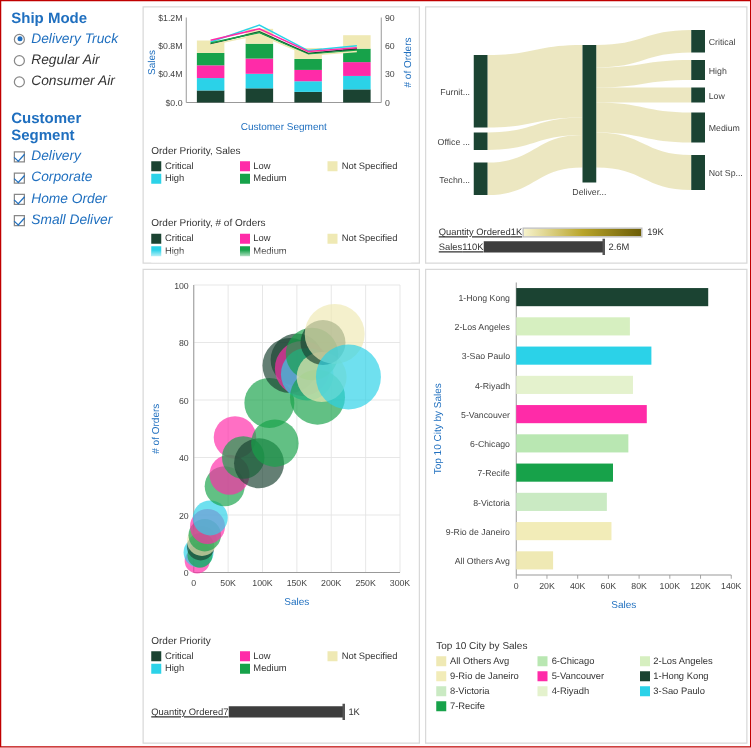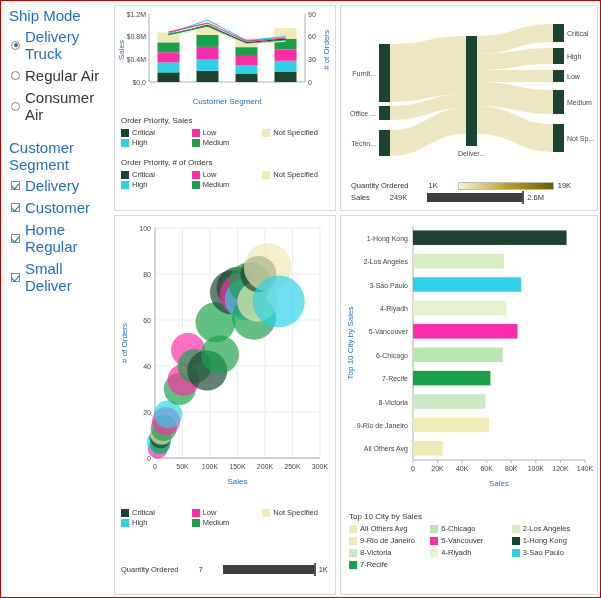--- a/index.html
+++ b/index.html
@@ -19,40 +19,40 @@
   }
   .panel{
     position:absolute;
     background:#ffffff;
     border:1px solid #d9d9d9;
     box-sizing:border-box;
   }
   
   #filters{left:4px;top:4px;width:105px;height:206px;border:none;}
   .filter-title{
-    color:#1f6fbf;font-size:15px;font-weight:normal;margin:2px 0 4px 4px;
+    color:#1f6fbf;font-size:12px;font-weight:bold;margin:2px 0 4px 4px;
   }
   .filter-row{display:flex;align-items:center;margin:0 0 5px 6px;}
   .radio{
     width:9px;height:9px;border:1px solid #888;border-radius:50%;
     background:#fff;margin-right:5px;position:relative;box-sizing:border-box;flex:none;
   }
   .radio.on:after{
     content:"";position:absolute;left:1.5px;top:1.5px;width:4px;height:4px;
     border-radius:50%;background:#1f6fbf;
   }
   .check{
     width:9px;height:9px;border:1px solid #888;background:#fff;margin-right:5px;
     position:relative;box-sizing:border-box;flex:none;
   }
   .check.on:after{
     content:"";position:absolute;left:1px;top:-1px;width:4px;height:7px;
     border:solid #1f6fbf;border-width:0 1.6px 1.6px 0;transform:rotate(42deg);
   }
-  .filter-label{font-size:15px;color:#333;}
+  .filter-label{font-size:11px;color:#333;font-style:italic;}
   .filter-label.blue{color:#1f6fbf;}
   .spacer{height:9px;}
 
   
   .axis-label{fill:#1f6fbf;font-size:8px;font-family:"Liberation Sans",sans-serif;}
   .tick{fill:#444;font-size:7px;font-family:"Liberation Sans",sans-serif;}
   .legend-title{font-size:8px;color:#333;margin:0 0 3px 0;}
   .legend-grid{display:grid;grid-template-columns:repeat(3,1fr);gap:1px 4px;}
   .legend-item{display:flex;align-items:center;font-size:7.5px;color:#333;}
   .swatch{width:8px;height:8px;margin-right:3px;flex:none;}
@@ -63,21 +63,21 @@
   #scatter-panel{left:113px;top:214px;width:222px;height:380px;}
   #bar-panel{left:339px;top:214px;width:258px;height:380px;}
 
   .panel-inner{position:absolute;left:0;top:0;right:0;bottom:0;}
   .legend-box{position:absolute;left:6px;right:6px;}
   .clipfade{
     position:absolute;left:6px;right:6px;bottom:0;height:10px;
     background:linear-gradient(to bottom, rgba(255,255,255,0), #ffffff 75%);
   }
   .grad-row{display:flex;align-items:center;font-size:7.5px;color:#333;margin-top:3px;}
-  .grad-row .lbl{margin-right:20px;white-space:nowrap;}
+  .grad-row .lbl{margin-right:0;white-space:nowrap;text-decoration:underline;}
   .grad-bar{height:8px;flex:none;border:1px solid #bbb;box-sizing:border-box;}
   .grad-end{margin-left:4px;white-space:nowrap;}
   .slider-bar{height:9px;background:#3d3d3d;position:relative;flex:none;}
   .slider-bar:after{
     content:"";position:absolute;right:-1px;top:-2px;width:2px;height:13px;background:#555;
   }
 </style>
 </head>
 <body>
 
@@ -102,25 +102,25 @@
     <div class="spacer"></div>
 
     <div class="filter-title">Customer Segment</div>
 
     <div class="filter-row">
       <span class="check on"></span>
       <span class="filter-label blue">Delivery</span>
     </div>
     <div class="filter-row">
       <span class="check on"></span>
-      <span class="filter-label blue">Customer</span>
+      <span class="filter-label blue">Corporate</span>
     </div>
     <div class="filter-row">
       <span class="check on"></span>
-      <span class="filter-label blue">Home Regular</span>
+      <span class="filter-label blue">Home Order</span>
     </div>
     <div class="filter-row">
       <span class="check on"></span>
       <span class="filter-label blue">Small Deliver</span>
     </div>
   </div>
 
   <div class="panel" id="line-panel">
     <div class="panel-inner">
       <svg id="svg-combo" width="222" height="108">
@@ -184,21 +184,21 @@
               <span class="swatch" style="background: rgb(43, 210, 232);"></span>
               <span>High</span>
             </div>
             <div class="legend-item">
               <span class="swatch" style="background: rgb(23, 162, 74);"></span>
               <span>Medium</span>
             </div>
           </div>
       </div>
 
-      <div class="legend-box" style="top:152px;">
+      <div class="legend-box" style="top:168px;">
         <div class="legend-title">Order Priority, # of Orders</div>
         <div class="legend-grid" id="lg-orders">
             <div class="legend-item">
               <span class="swatch" style="background: rgb(27, 67, 50);"></span>
               <span>Critical</span>
             </div>
             <div class="legend-item">
               <span class="swatch" style="background: rgb(255, 43, 168);"></span>
               <span>Low</span>
             </div>
@@ -253,21 +253,21 @@
 
       <div style="position:absolute;left:10px;top:172px;width:236px;">
         <div class="grad-row">
           <span class="lbl">Quantity Ordered</span>
           <span class="lbl">1K</span>
           <span class="grad-bar" style="width:96px;background:linear-gradient(to right,#f7f3cd,#b9a52a,#6b5c06);"></span>
           <span class="grad-end">19K</span>
         </div>
         <div class="grad-row">
           <span class="lbl">Sales</span>
-          <span class="lbl">249K</span>
+          <span class="lbl">110K</span>
           <span class="slider-bar" style="width:96px;"></span>
           <span class="grad-end">2.6M</span>
         </div>
       </div>
     </div>
   </div>
 
   <div class="panel" id="scatter-panel">
     <div class="panel-inner">
       <svg id="svg-scatter" width="220" height="286">
@@ -322,20 +322,21 @@
           <circle cx="139" cy="101.70000000000002" r="22" fill="#17a24a" opacity="0.68"></circle>
           <circle cx="142.3" cy="85.6" r="20" fill="#efe9b4" opacity="0.68"></circle>
           <circle cx="143.4" cy="58" r="18" fill="#1b4332" opacity="0.68"></circle>
           <circle cx="152.75" cy="51.10000000000002" r="24" fill="#efe9b4" opacity="0.68"></circle>
           <circle cx="163.75" cy="85.6" r="26" fill="#2bd2e8" opacity="0.68"></circle>
           <text x="12" y="127" class="axis-label" text-anchor="middle" transform="rotate(-90,12,127)"># of Orders</text>
           <text x="122.5" y="268" class="axis-label" text-anchor="middle">Sales</text>
         </svg>
 
       <div class="legend-box" style="top:292px;">
+        <div class="legend-title">Order Priority</div>
         <div class="legend-grid" id="lg-scatter">
             <div class="legend-item">
               <span class="swatch" style="background: rgb(27, 67, 50);"></span>
               <span>Critical</span>
             </div>
             <div class="legend-item">
               <span class="swatch" style="background: rgb(255, 43, 168);"></span>
               <span>Low</span>
             </div>
             <div class="legend-item">

